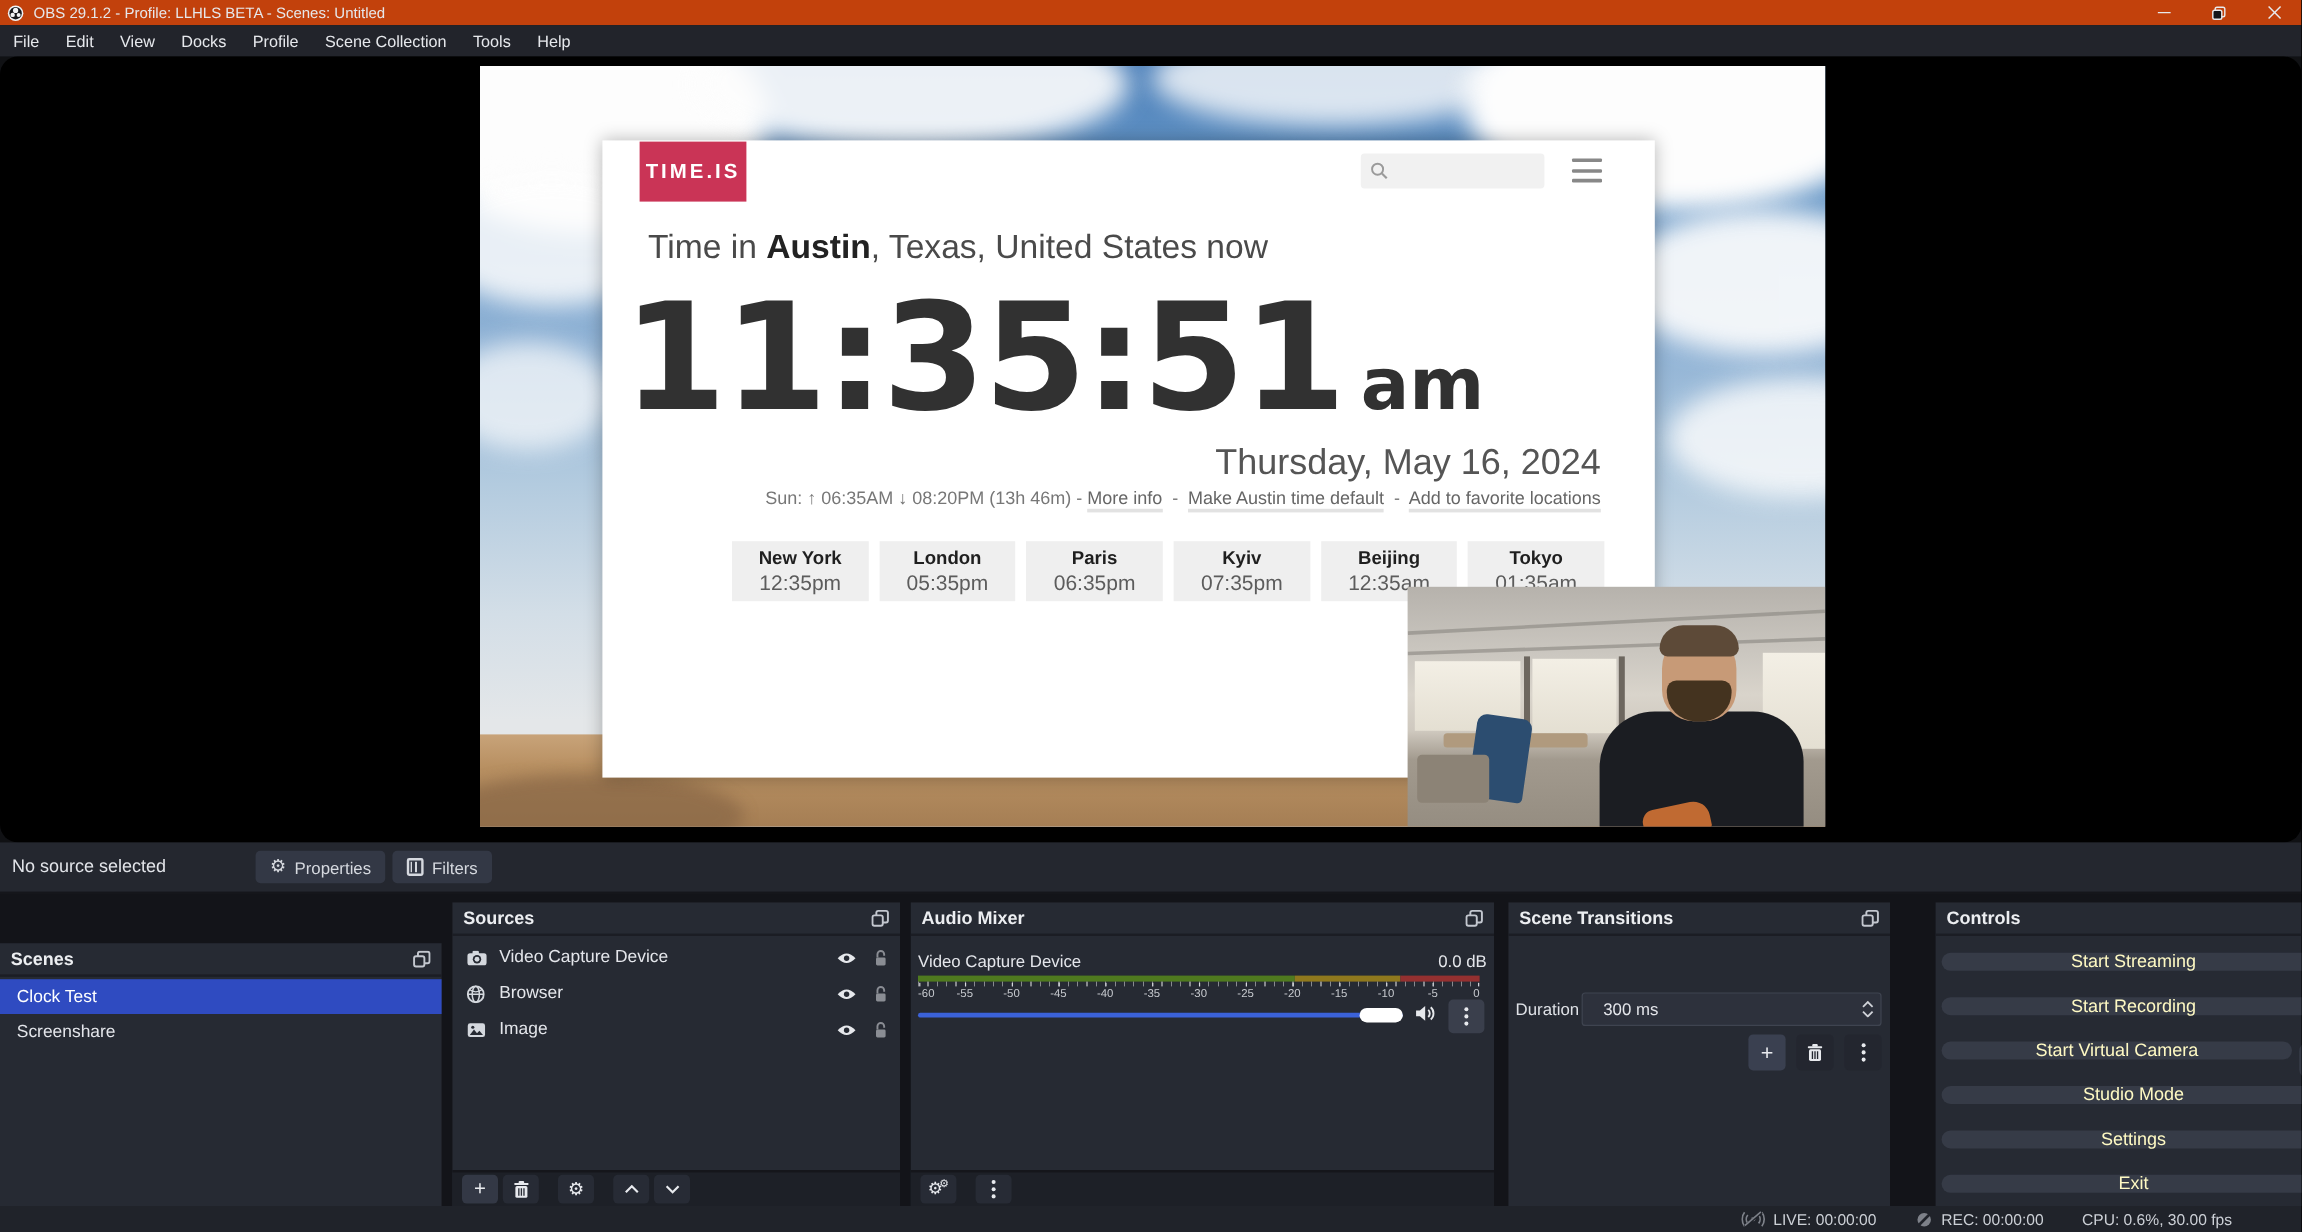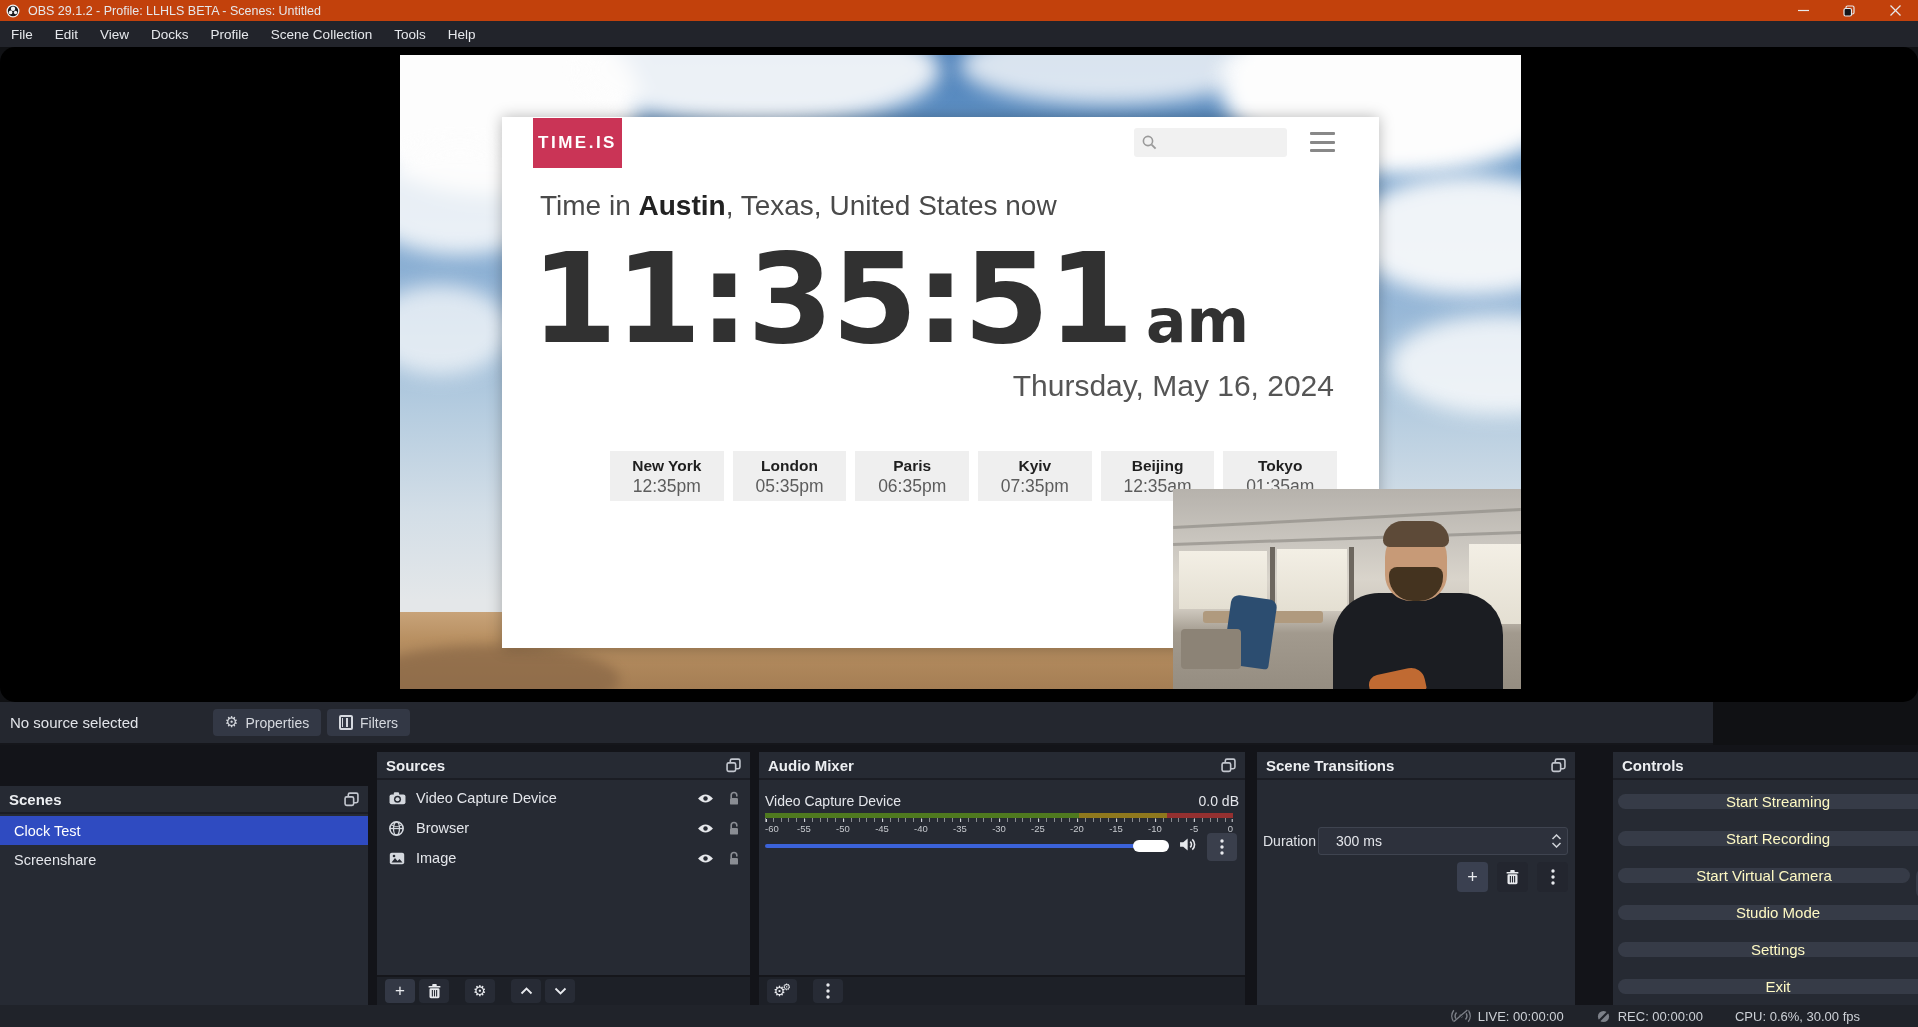--- a/index.html
+++ b/index.html
@@ -29,41 +29,41 @@
 
   
   .timeis-card { position:absolute; left:102px; top:62px; width:877px; height:531px; background:#fff; box-shadow:0 0 14px rgba(0,0,0,.28); color:#444; }
   .ti-logo { position:absolute; left:31px; top:1px; width:89px; height:50px; background:#ca3456; color:#fff; display:flex; align-items:center; justify-content:center; font-size:17px; font-weight:bold; letter-spacing:2.5px; }
   .ti-search { position:absolute; left:632px; top:11px; width:153px; height:29px; background:#f1f1f1; border-radius:3px; display:flex; align-items:center; padding-left:8px; }
   .ti-search input { border:none; background:transparent; outline:none; width:110px; font-size:13px; margin-left:6px; font-family:"Liberation Sans",sans-serif; }
   .ti-burger { position:absolute; left:808px; top:15px; width:25px; height:20px; display:flex; flex-direction:column; justify-content:space-between; cursor:pointer; }
   .ti-burger i { display:block; height:3px; background:#888; border-radius:1px; }
   .ti-heading { position:absolute; left:38px; top:73px; width:800px; font-size:28px; color:#4a4a4a; }
   .ti-heading b { color:#222; font-weight:800; }
-  .ti-clock-row { position:absolute; left:12px; top:110px; width:752px; text-align:center; white-space:nowrap; }
+  .ti-clock-row { position:absolute; left:0; top:110px; width:752px; text-align:center; white-space:nowrap; }
   .ti-clock { font-family:"DejaVu Sans",sans-serif; font-weight:bold; font-size:124px; letter-spacing:-2px; color:#313131; }
   .ti-ampm { font-family:"DejaVu Sans",sans-serif; font-weight:bold; font-size:60px; color:#313131; margin-left:14px; }
   .ti-date { position:absolute; right:45px; top:252px; font-size:30px; color:#555; }
   .ti-sun { position:absolute; right:45px; top:290px; width:810px; text-align:right; font-size:15px; color:#777; white-space:nowrap; }
   .ti-sun a { color:#666; text-decoration:none; border-bottom:3px solid #e2e2e2; cursor:pointer; }
   .ti-sun .sep { margin:0 4px; }
   .ti-cities { position:absolute; left:108px; top:334px; width:727px; display:flex; gap:9px; }
   .ti-city-box { flex:1; background:#efefef; height:50px; text-align:center; padding-top:6px; cursor:pointer; }
   .ti-city-name { font-size:15.5px; font-weight:bold; color:#1f1f1f; }
   .ti-city-time { font-size:17.5px; color:#5c5c5c; margin-top:1px; }
 
   
   .webcam { position:absolute; left:773px; top:434px; width:348px; height:200px; overflow:hidden; background:linear-gradient(180deg,#b6b2ac 0%,#cbc7c0 28%,#d9d4cb 45%,#cfc9bf 60%,#a29a8e 72%,#958d81 100%); }
   .wc-beam { position:absolute; background:#8e8a84; opacity:.65; }
   .wc-window { position:absolute; background:linear-gradient(180deg,#f3efe5,#e4dfd2); }
   .wc-mullion { position:absolute; background:#6d675f; }
   .wc-shape { position:absolute; }
 
   
-  .context-bar { position:absolute; left:0; top:702px; width:1713px; height:43px; background:#24272f; border-bottom:2px solid #15161b; display:flex; align-items:center; }
+  .context-bar { position:absolute; left:0; top:702px; width:1918px; height:43px; background:#24272f; border-bottom:2px solid #15161b; display:flex; align-items:center; }
   .context-msg { margin-left:10px; font-size:15px; color:#e2e4e9; }
   .ctx-btn { height:27px; border-radius:4px; background:#333845; color:#d6d9df; font-size:14px; display:flex; align-items:center; padding:0 12px; gap:7px; cursor:pointer; }
   .ctx-btn.properties { position:absolute; left:213px; }
   .ctx-btn.filters { position:absolute; left:327px; }
 
   
   .docks { position:absolute; left:0; top:745px; width:1918px; height:260px; background:#131419; }
   .panel { position:absolute; top:7px; height:253px; background:#262a33; color:#e4e6eb; }
   .panel-header { height:28px; display:flex; align-items:center; justify-content:space-between; padding:0 9px; border-bottom:2px solid #1b1d24; }
   .panel-title { font-size:15px; font-weight:bold; color:#eceef1; }
@@ -207,20 +207,28 @@
           </div>
 
         <div class="ti-heading"><span>Time in </span><b>Austin</b><span>, Texas, United States now</span></div>
 
         <div class="ti-clock-row">
           <span class="ti-clock">11:35:51</span><span class="ti-ampm">am</span>
         </div>
 
         <div class="ti-date">Thursday, May 16, 2024</div>
 
+        <div class="ti-sun">
+          <span>Sun: ↑ 06:35AM ↓ 08:20PM (13h 46m) -</span>
+          <a>More info</a>
+          <span class="sep">-</span>
+          <a>Make Austin time default</a>
+          <span class="sep">-</span>
+          <a>Add to favorite locations</a>
+        </div>
 
         <div class="ti-cities">
           <div class="ti-city-box">
             <div class="ti-city-name">New York</div>
             <div class="ti-city-time">12:35pm</div>
           </div>
           <div class="ti-city-box">
             <div class="ti-city-name">London</div>
             <div class="ti-city-time">05:35pm</div>
           </div>

